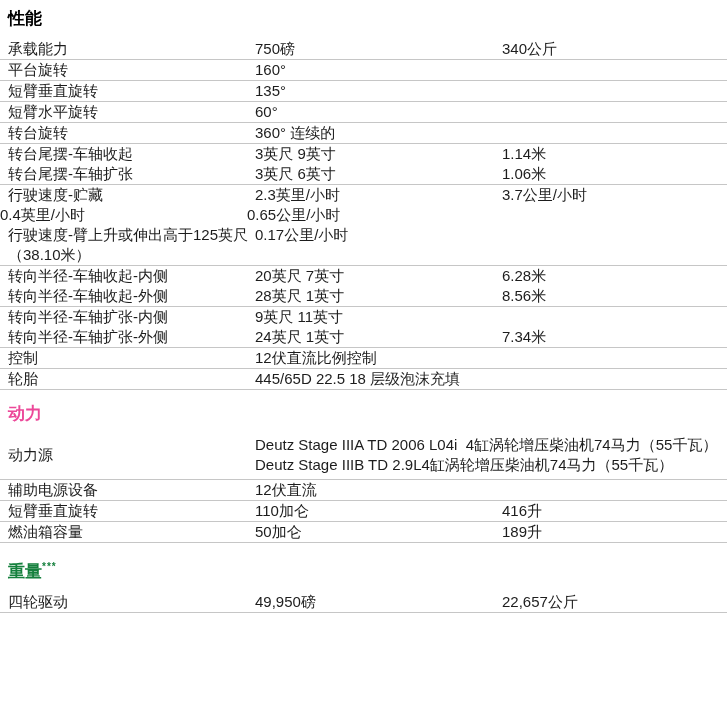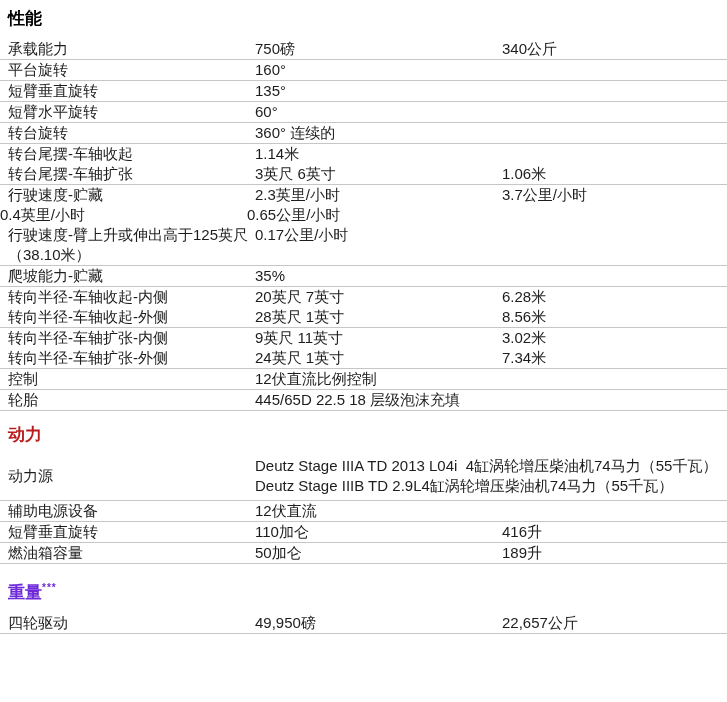--- a/index.html
+++ b/index.html
@@ -97,97 +97,92 @@
         <div class="cell v1">60°</div>
         <div class="cell v2"></div>
       </div>
       <div class="row divider">
         <div class="cell label">转台旋转</div>
         <div class="cell v1">360° 连续的</div>
         <div class="cell v2"></div>
       </div>
       <div class="row">
         <div class="cell label">转台尾摆-车轴收起</div>
+        <div class="cell v1">3英尺 9英寸</div>
         <div class="cell v2">1.14米</div>
       </div>
       <div class="row divider">
         <div class="cell label">转台尾摆-车轴扩张</div>
         <div class="cell v1">3英尺 6英寸</div>
         <div class="cell v2">1.06米</div>
       </div>
       <div class="row">
         <div class="cell label">行驶速度-贮藏</div>
         <div class="cell v1">2.3英里/小时</div>
         <div class="cell v2">3.7公里/小时</div>
       </div>
       <div class="row">
         <div class="cell v1">0.4英里/小时</div>
         <div class="cell v2">0.65公里/小时</div>
       </div>
       <div class="row divider">
         <div class="cell label">行驶速度-臂上升或伸出高于125英尺（38.10米）</div>
         <div class="cell v2">0.17公里/小时</div>
       </div>
-      <div class="row divider">
-        <div class="cell label">爬坡能力-贮藏</div>
-        <div class="cell v1">35%</div>
-        <div class="cell v2"></div>
-      </div>
       <div class="row">
         <div class="cell label">转向半径-车轴收起-内侧</div>
         <div class="cell v1">20英尺 7英寸</div>
         <div class="cell v2">6.28米</div>
       </div>
       <div class="row divider">
         <div class="cell label">转向半径-车轴收起-外侧</div>
         <div class="cell v1">28英尺 1英寸</div>
         <div class="cell v2">8.56米</div>
       </div>
       <div class="row">
         <div class="cell label">转向半径-车轴扩张-内侧</div>
         <div class="cell v1">9英尺 11英寸</div>
-        <div class="cell v2">3.02米</div>
       </div>
       <div class="row divider">
         <div class="cell label">转向半径-车轴扩张-外侧</div>
         <div class="cell v1">24英尺 1英寸</div>
         <div class="cell v2">7.34米</div>
       </div>
       <div class="row divider span">
         <div class="cell label">控制</div>
         <div class="cell v1">12伏直流比例控制</div>
       </div>
       <div class="row divider span">
         <div class="cell label">轮胎</div>
         <div class="cell v1">445/65D 22.5 18 层级泡沫充填</div>
       </div>
     </div>
-    <div class="section-title" style="color: #b91c1c;">动力</div>
+    <div class="section-title" style="color: #ec4899;">动力</div>
     <div class="spec-table">
       <div class="row divider span center padded">
         <div class="cell label">动力源</div>
-        <div class="cell v1"><div>Deutz Stage IIIA TD 2013 L04i  4缸涡轮增压柴油机74马力（55千瓦）</div><div>Deutz Stage IIIB TD 2.9L4缸涡轮增压柴油机74马力（55千瓦）</div></div>
+        <div class="cell v1"><div>Deutz Stage IIIA TD 2006 L04i  4缸涡轮增压柴油机74马力（55千瓦）</div><div>Deutz Stage IIIB TD 2.9L4缸涡轮增压柴油机74马力（55千瓦）</div></div>
       </div>
       <div class="row divider">
         <div class="cell label">辅助电源设备</div>
         <div class="cell v1">12伏直流</div>
         <div class="cell v2"></div>
       </div>
       <div class="row divider">
         <div class="cell label">短臂垂直旋转</div>
         <div class="cell v1">110加仑</div>
         <div class="cell v2">416升</div>
       </div>
       <div class="row divider">
         <div class="cell label">燃油箱容量</div>
         <div class="cell v1">50加仑</div>
         <div class="cell v2">189升</div>
       </div>
     </div>
-    <div class="section-title" style="color: #6d28d9;">重量<sup class="stars">***</sup></div>
+    <div class="section-title" style="color: #15803d;">重量<sup class="stars">***</sup></div>
     <div class="spec-table">
       <div class="row divider">
         <div class="cell label">四轮驱动</div>
         <div class="cell v1">49,950磅</div>
         <div class="cell v2">22,657公斤</div>
       </div>
     </div>
   </div>
 
 </body></html>

